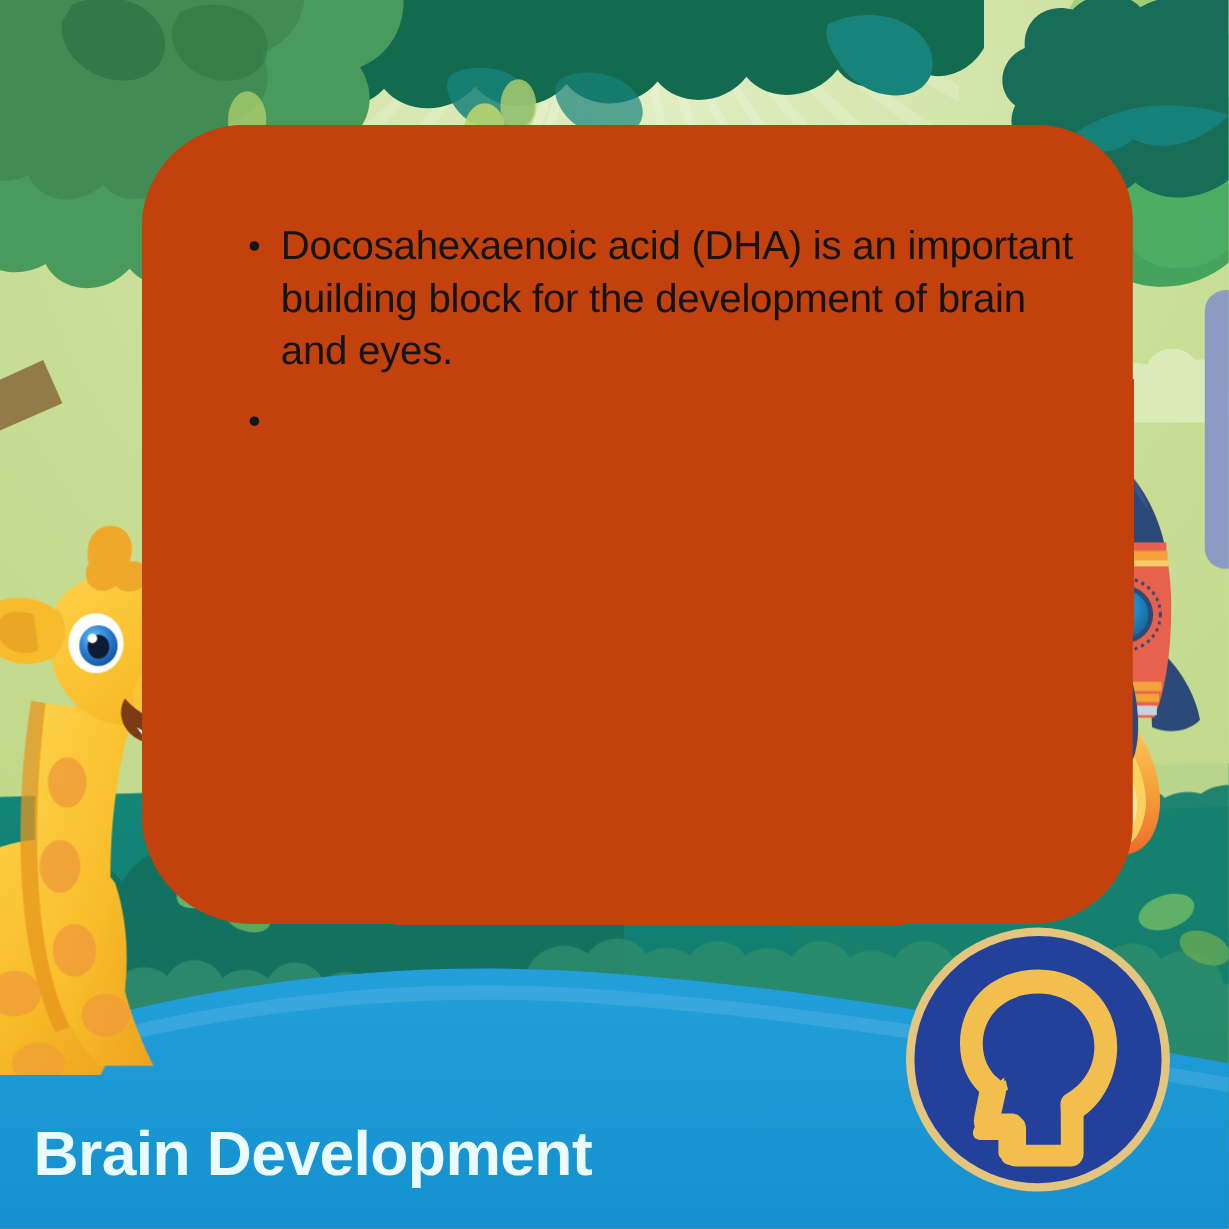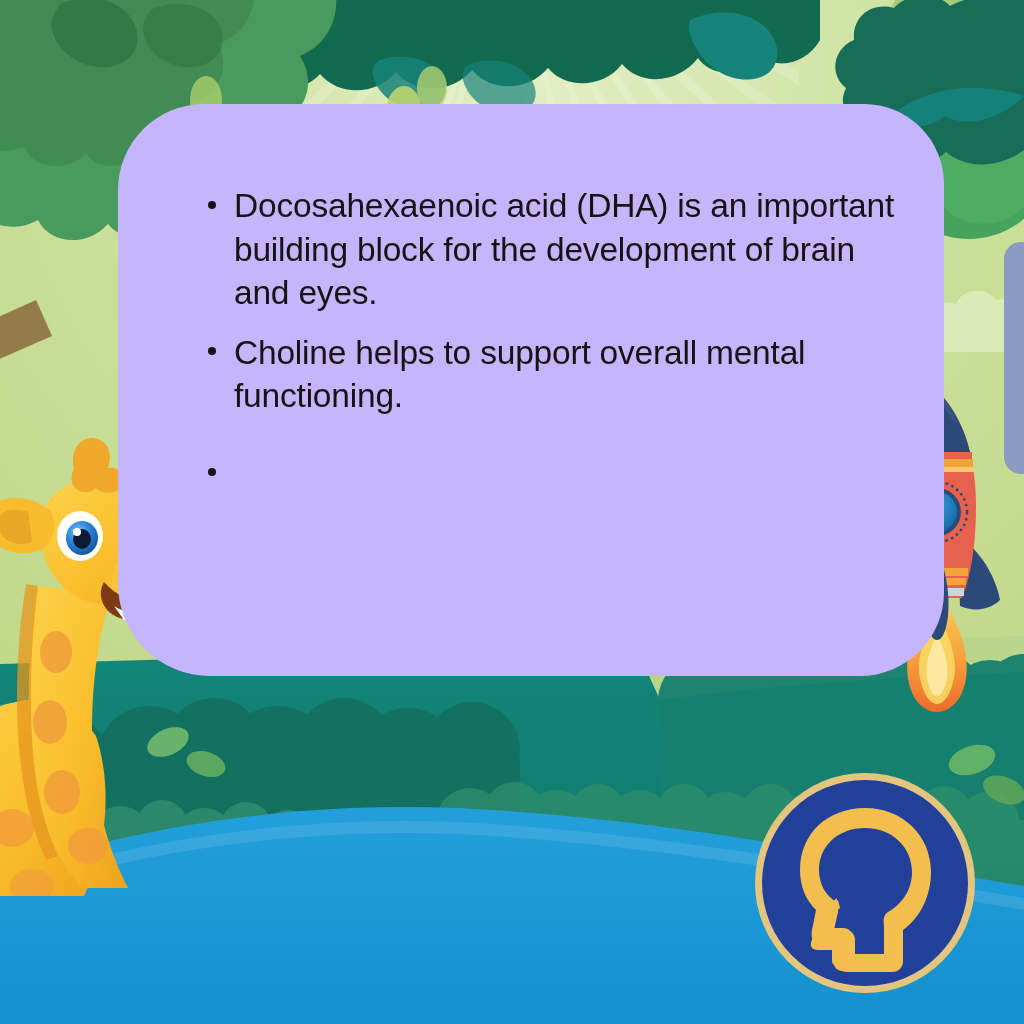--- a/index.html
+++ b/index.html
@@ -18,22 +18,22 @@
   }
   .rays{position:absolute;left:22%;top:-8%;width:56%;height:52%;
     background:
       repeating-conic-gradient(from 198deg at 50% 0%,
         rgba(255,255,255,0.30) 0deg 2.2deg, rgba(255,255,255,0) 2.2deg 7deg);
     opacity:.55;filter:blur(0.5px);}
   .svgfull{position:absolute;left:0;top:0;width:1024px;height:1024px;}
 
   
   .card{
-    position:absolute;left:118px;top:104px;width:826px;height:572px;
-    background:#c4b5fd;
+    position:absolute;left:118px;top:104px;width:826px;height:666px;
+    background:#c2410c;
     border-radius:72px 72px 76px 76px;
     border-top-left-radius:86px;
     border-top-right-radius:80px;
     border-bottom-left-radius:92px;
     border-bottom-right-radius:84px;
   }
   .card-body{position:absolute;left:88px;top:80px;right:30px;}
   .bullet-list{list-style:none;margin:0;padding:0;}
   .bullet{
     position:relative;
@@ -295,24 +295,20 @@
     <path d="M75 166 C84 188 88 212 86 234 C84 250 80 258 75 258 C70 258 66 250 64 234 C62 212 66 188 75 166 Z" fill="#2b4a7a"></path>
   </svg>
 
   <div class="card">
     <div class="card-body">
       <ul class="bullet-list">
         <li class="bullet b1">
           <span class="dot"></span>
           <span>Docosahexaenoic acid (DHA) is an important building block for the development of brain and eyes.</span>
         </li>
-        <li class="bullet b2">
-          <span class="dot"></span>
-          <span>Choline helps to support overall mental functioning.</span>
-        </li>
         <li class="bullet b3">
           <span class="dot"></span>
         </li>
       </ul>
     </div>
   </div>
 
   <svg class="badge" viewBox="0 0 226 226">
     <circle cx="113" cy="113" r="110" fill="#e3c57e"></circle>
     <circle cx="113" cy="113" r="103" fill="#23409a"></circle>
@@ -320,14 +316,15 @@
       <path d="M113 38 C75 38 48 64 48 100 C48 118 55 131 64 140 L60 160 C58 170 63 178 74 178 L84 178 L84 192 C84 198 89 202 95 202 L140 202 C147 202 151 197 151 191 L151 160 C168 148 179 126 179 102 C179 66 151 38 113 38 Z
                M113 58 C141 58 160 78 160 102 C160 120 150 134 136 142 C130 146 132 152 132 158 L132 184 L103 184 L103 170 C103 164 99 160 93 160 L82 160 L86 142 C87 136 84 132 79 128 C72 122 67 112 67 100 C67 76 86 58 113 58 Z"></path>
       <path d="M88 138 C82 142 78 150 77 158 L70 158 C71 146 77 136 86 130 Z"></path>
       <path d="M66 130 C60 136 56 144 55 152 L46 150 C48 140 54 130 62 124 Z" opacity="0"></path>
       <path d="M85 126 C78 130 72 138 70 146 L62 142 C65 132 72 124 81 120 Z" opacity="0"></path>
       <path d="M70 152 L60 170 C58 174 60 176 64 176 L80 176 L80 190 C80 194 82 196 86 196 L96 196 L96 166 C96 162 93 160 89 160 L74 160 Z"></path>
     </g>
     <path d="M85 128 C76 134 70 144 68 156 L60 170 C57 176 60 180 66 180 L82 180 L82 193 C82 198 86 201 91 201 L100 201 L100 166 C100 161 96 158 91 158 L78 158 L84 140 Z" fill="#f2bf4f"></path>
   </svg>
 
+  <div class="title">Brain Development</div>
 
 </div>
 
 </body></html>

